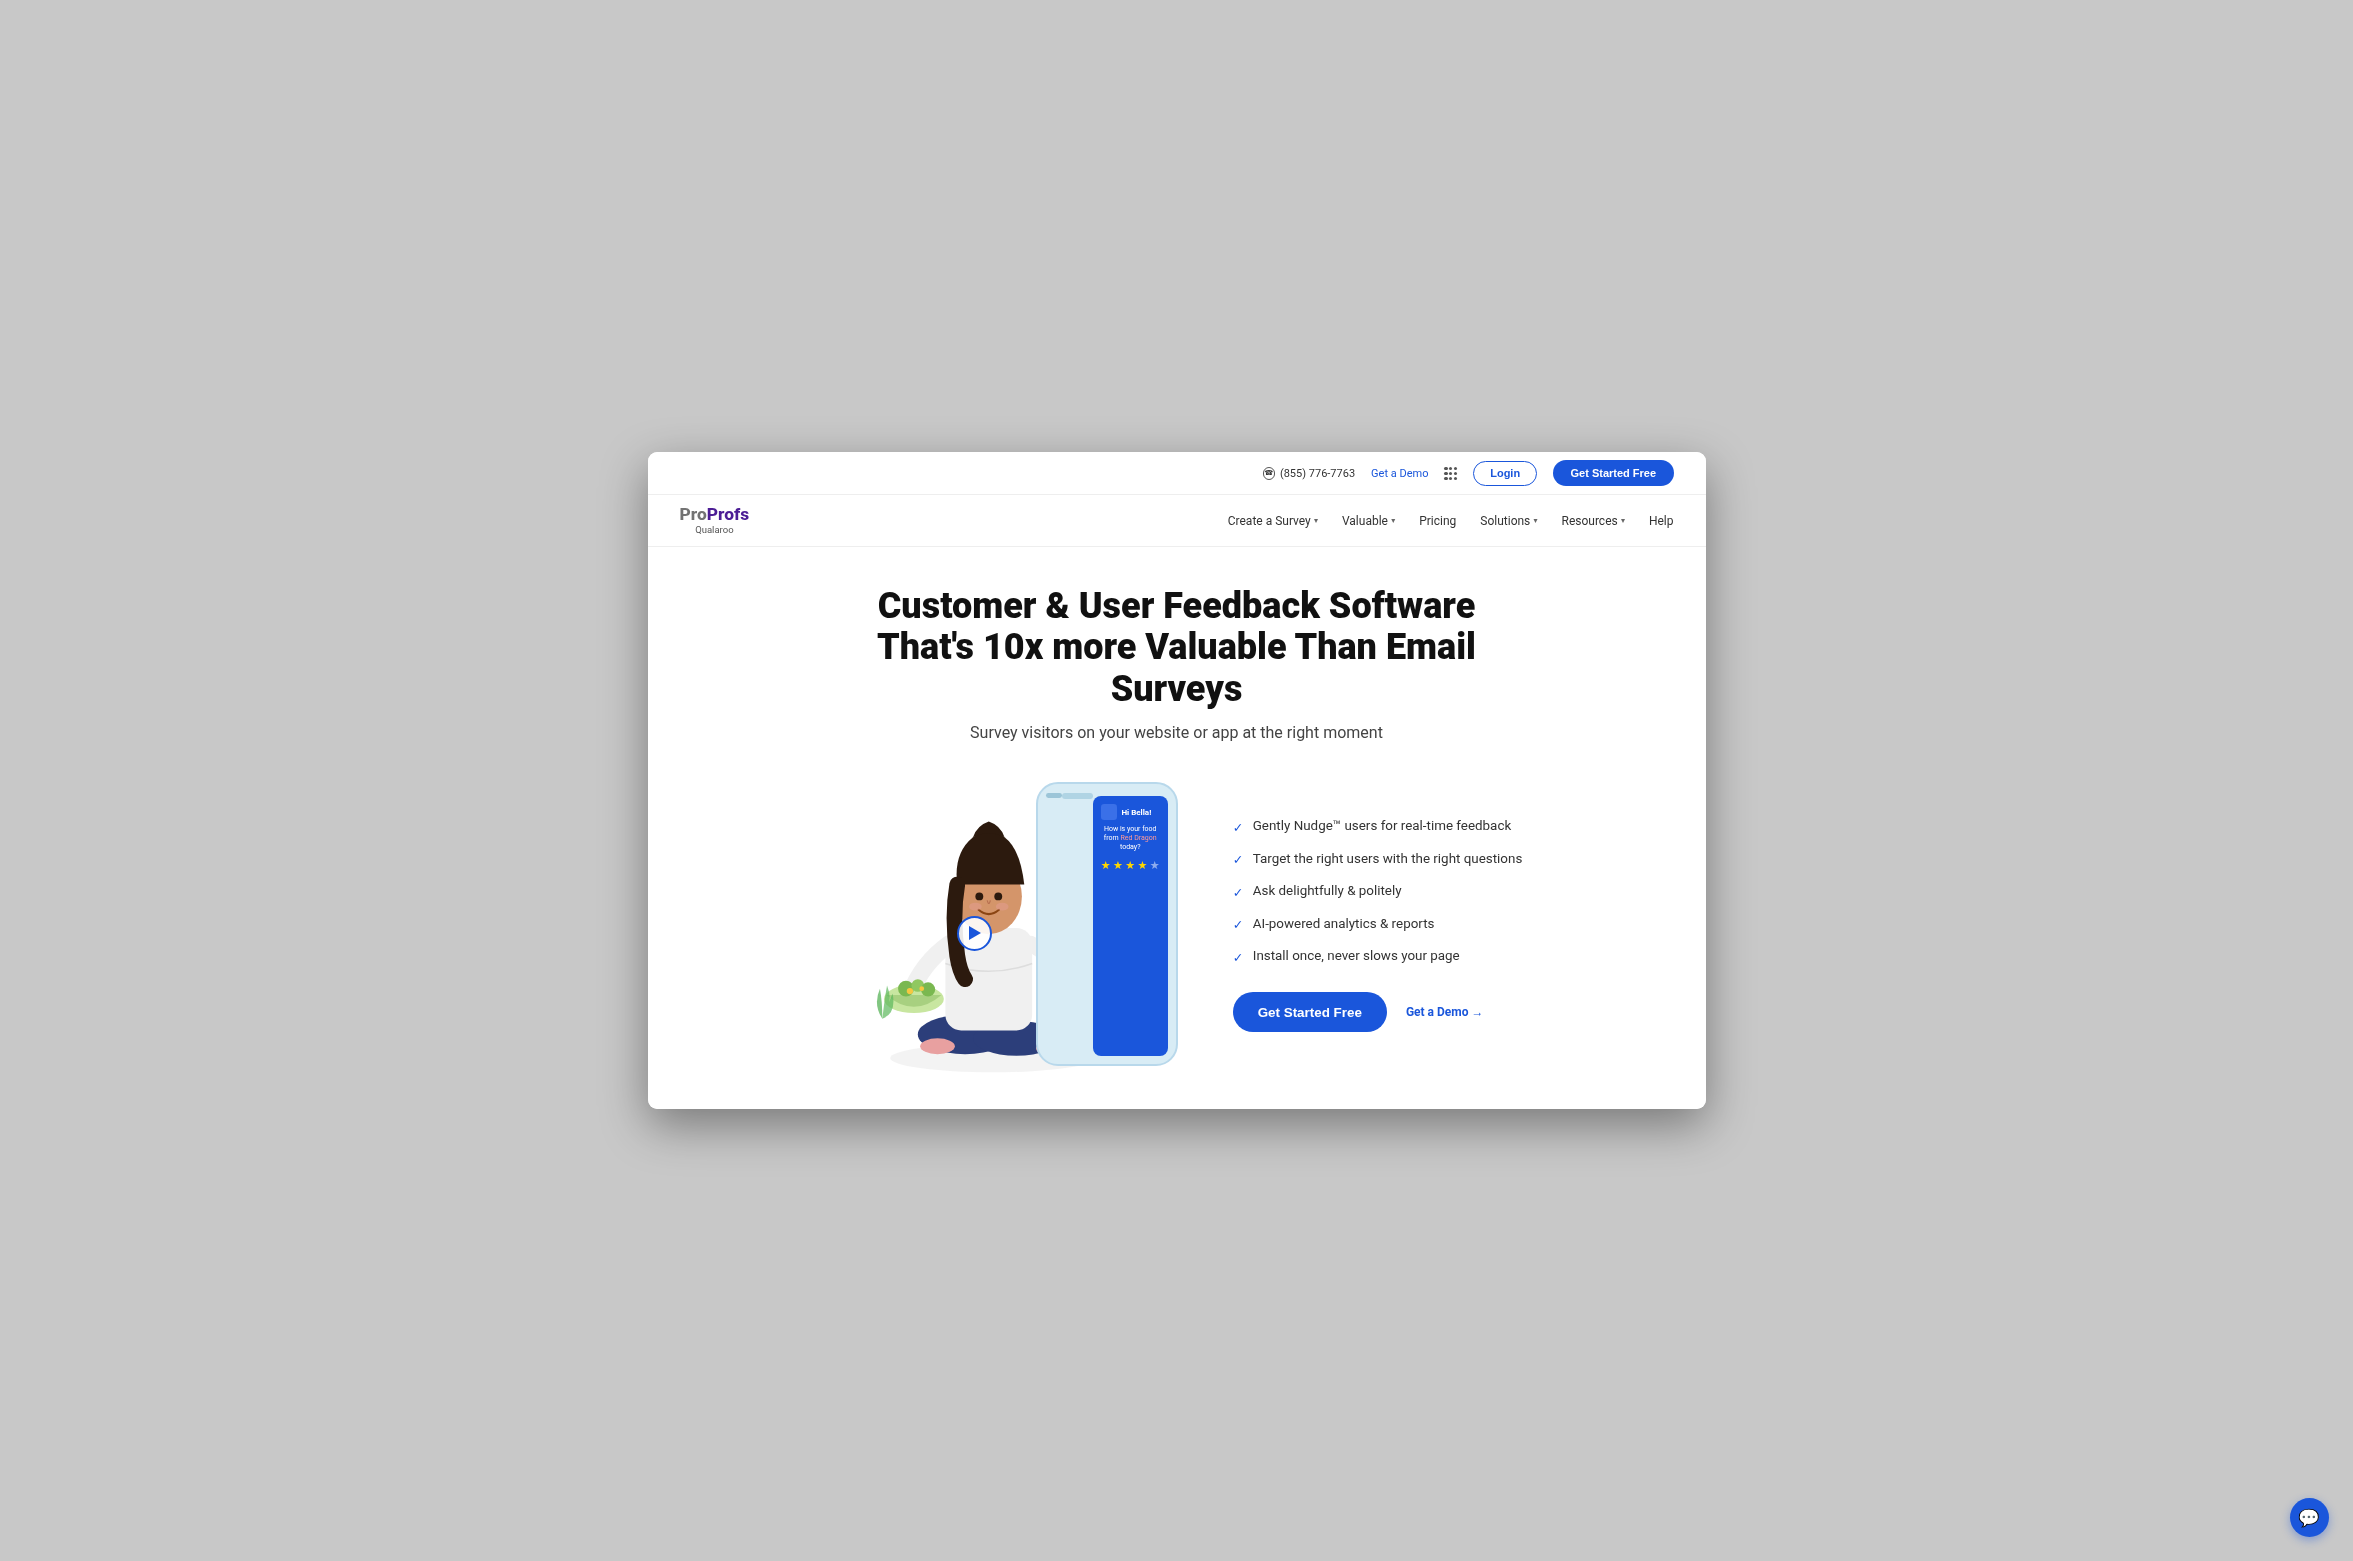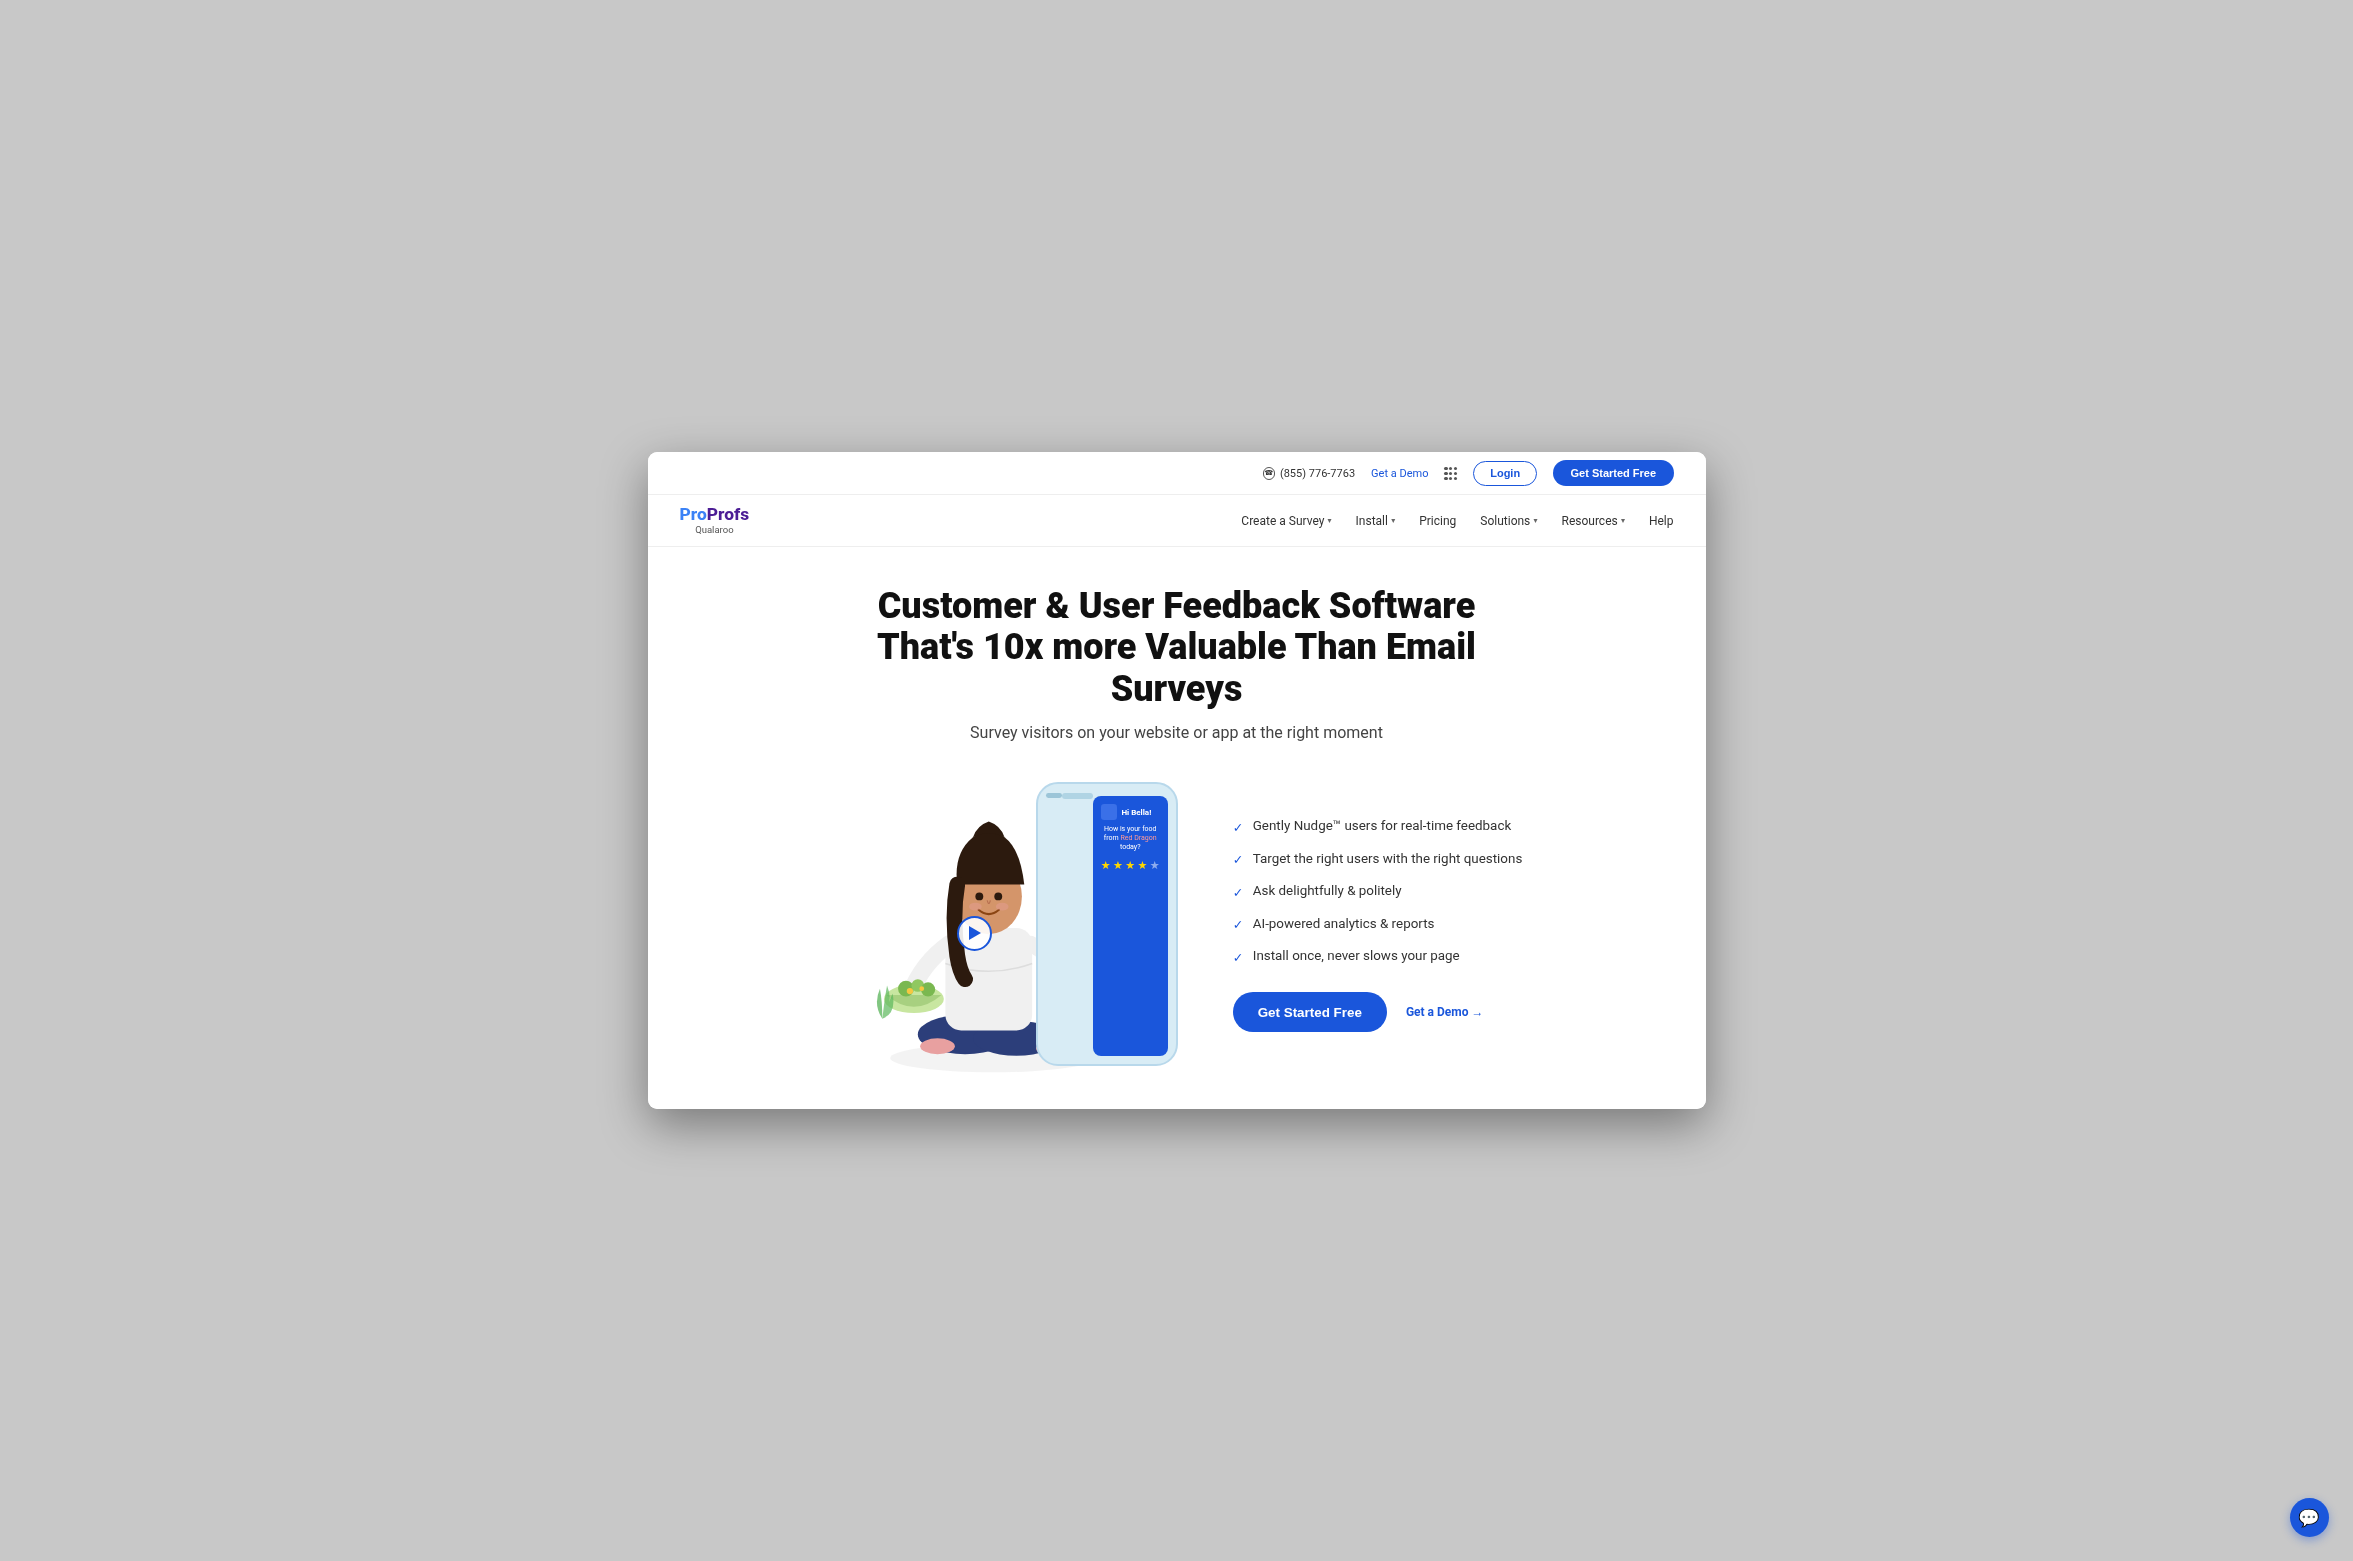--- a/index.html
+++ b/index.html
@@ -146,21 +146,21 @@
       flex-direction: column;
       line-height: 1;
       margin-right: 16px;
     }
 
     .logo-text {
       font-size: 17.4px;
       font-weight: 800;
     }
 
-    .logo-pro { color: #3b82f6; }
+    .logo-pro { color: #737373; }
     .logo-profs { color: #4c1d95; }
 
     .logo-sub {
       font-size: 9.5px;
       color: #555;
       text-align: center;
       margin-top: 1.6px;
     }
 
     .nav-links {
@@ -452,21 +452,21 @@
       </div>
       <div class="logo-sub">Qualaroo</div>
     </div>
 
     <div class="nav-links">
       <a class="nav-link">
         <span>Create a Survey</span>
         <span class="chevron">▾</span>
       </a>
       <a class="nav-link">
-        <span>Install</span>
+        <span>Valuable</span>
         <span class="chevron">▾</span>
       </a>
       <a class="nav-link">
         <span>Pricing</span>
       </a>
       <a class="nav-link">
         <span>Solutions</span>
         <span class="chevron">▾</span>
       </a>
       <a class="nav-link">

